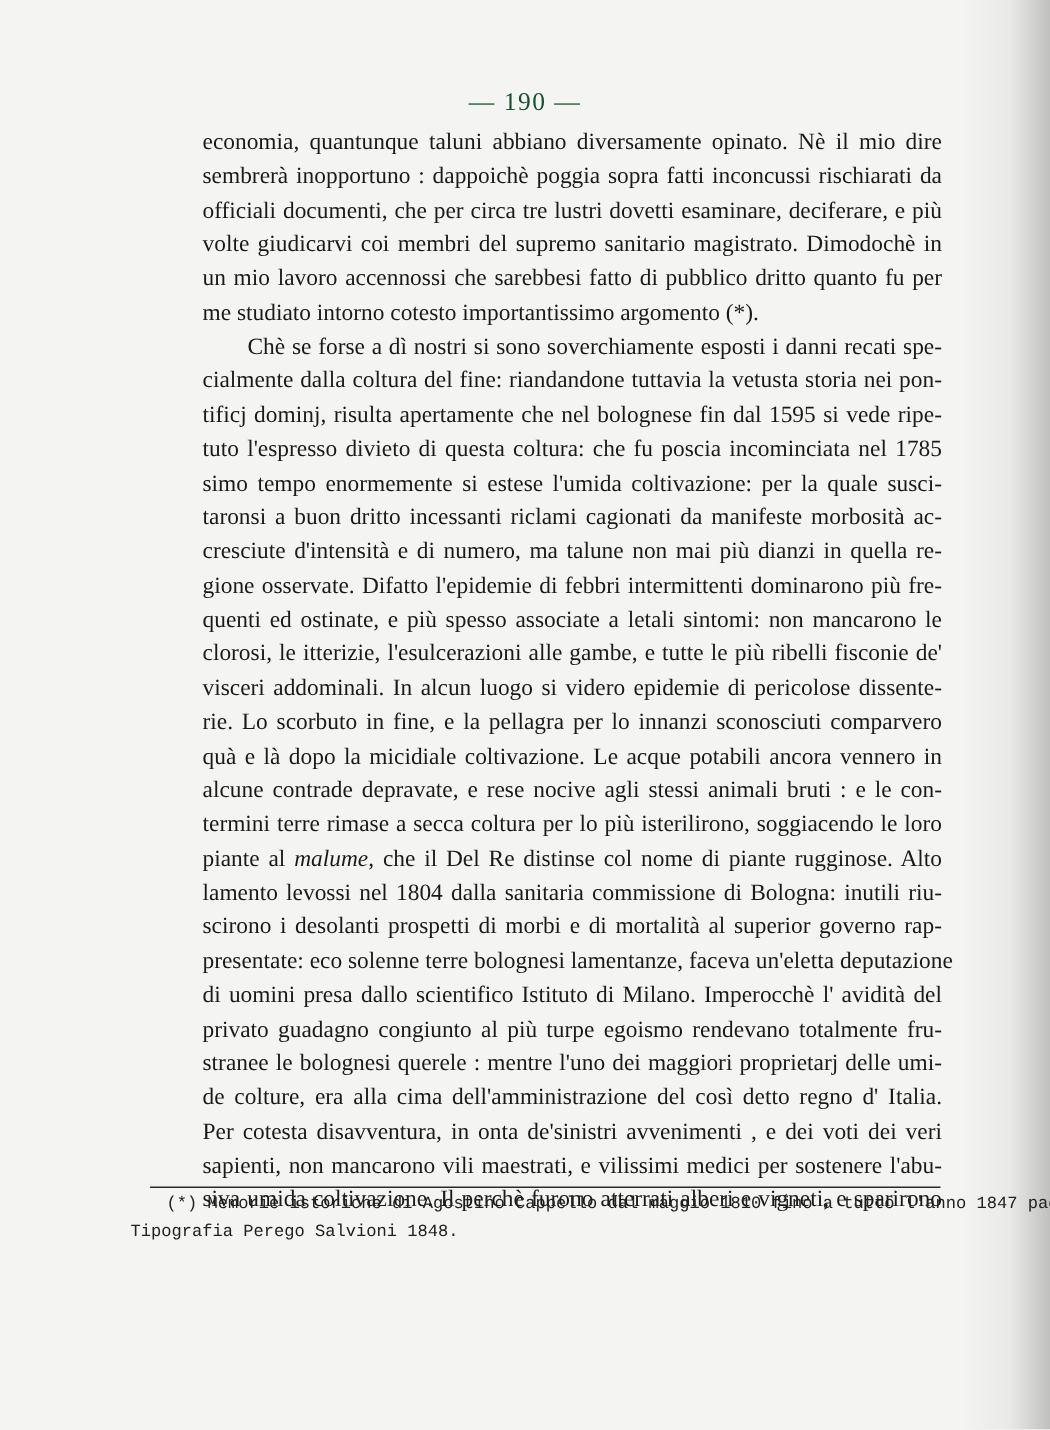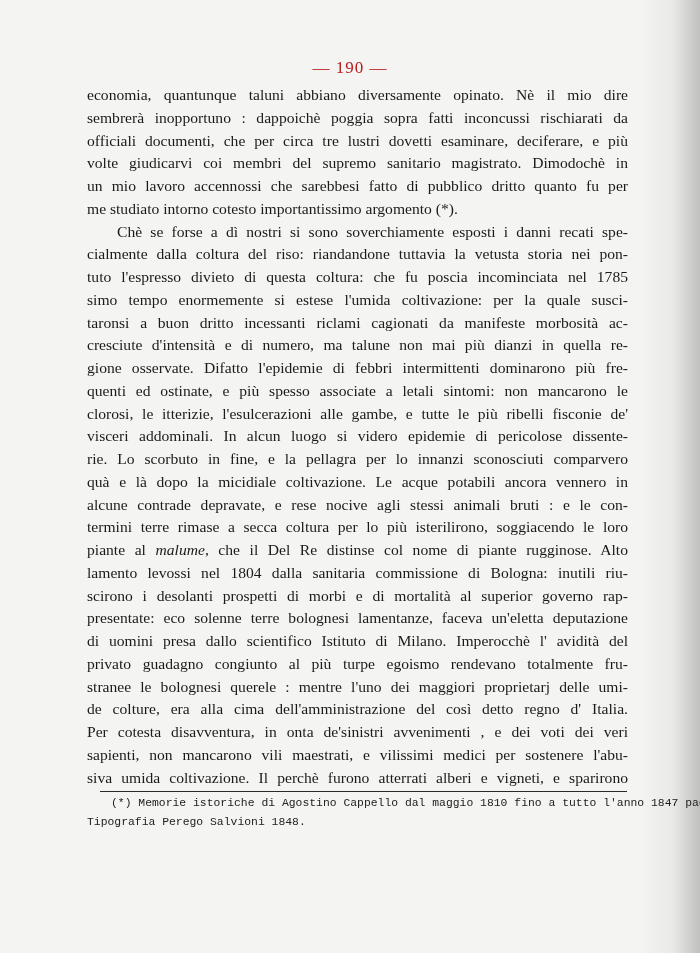--- a/index.html
+++ b/index.html
@@ -23,37 +23,38 @@
       pointer-events: none;
     }
     .page-number {
       position: absolute;
       top: 58px;
       left: 0;
       width: 700px;
       text-align: center;
       font-size: 17px;
       letter-spacing: 1px;
-      color: #b91c1c;
+      color: #14532d;
     }
     .body-text {
       position: absolute;
       top: 84px;
       left: 87px;
       width: 541px;
       font-size: 15.6px;
       line-height: 22.75px;
     }
     .line {
       display: block;
       white-space: nowrap;
       text-align: justify;
       text-align-last: justify;
       height: 22.75px;
       overflow: visible;
+      margin-left: 48px;
     }
     .line.last {
       text-align-last: left;
     }
     .line.indent {
       padding-left: 30px;
     }
     .line i {
       font-style: italic;
     }
@@ -92,21 +93,22 @@
 <div class="page-number">— 190 —</div>
 
 <div class="body-text">
   <span class="line">economia, quantunque taluni abbiano diversamente opinato. Nè il mio dire</span>
   <span class="line">sembrerà inopportuno : dappoichè poggia sopra fatti inconcussi rischiarati da</span>
   <span class="line">officiali documenti, che per circa tre lustri dovetti esaminare, deciferare, e più</span>
   <span class="line">volte giudicarvi coi membri del supremo sanitario magistrato. Dimodochè in</span>
   <span class="line">un mio lavoro accennossi che sarebbesi fatto di pubblico dritto quanto fu per</span>
   <span class="line last">me studiato intorno cotesto importantissimo argomento (*).</span>
   <span class="line indent">Chè se forse a dì nostri si sono soverchiamente esposti i danni recati spe-</span>
-  <span class="line">cialmente dalla coltura del riso: riandandone tuttavia la vetusta storia nei pon-</span>
+  <span class="line">cialmente dalla coltura del fine: riandandone tuttavia la vetusta storia nei pon-</span>
+  <span class="line">tificj dominj, risulta apertamente che nel bolognese fin dal 1595 si vede ripe-</span>
   <span class="line">tuto l'espresso divieto di questa coltura: che fu poscia incominciata nel 1785</span>
   <span class="line">simo tempo enormemente si estese l'umida coltivazione: per la quale susci-</span>
   <span class="line">taronsi a buon dritto incessanti riclami cagionati da manifeste morbosità ac-</span>
   <span class="line">cresciute d'intensità e di numero, ma talune non mai più dianzi in quella re-</span>
   <span class="line">gione osservate. Difatto l'epidemie di febbri intermittenti dominarono più fre-</span>
   <span class="line">quenti ed ostinate, e più spesso associate a letali sintomi: non mancarono le</span>
   <span class="line">clorosi, le itterizie, l'esulcerazioni alle gambe, e tutte le più ribelli fisconie de'</span>
   <span class="line">visceri addominali. In alcun luogo si videro epidemie di pericolose dissente-</span>
   <span class="line">rie. Lo scorbuto in fine, e la pellagra per lo innanzi sconosciuti comparvero</span>
   <span class="line">quà e là dopo la micidiale coltivazione. Le acque potabili ancora vennero in</span>

